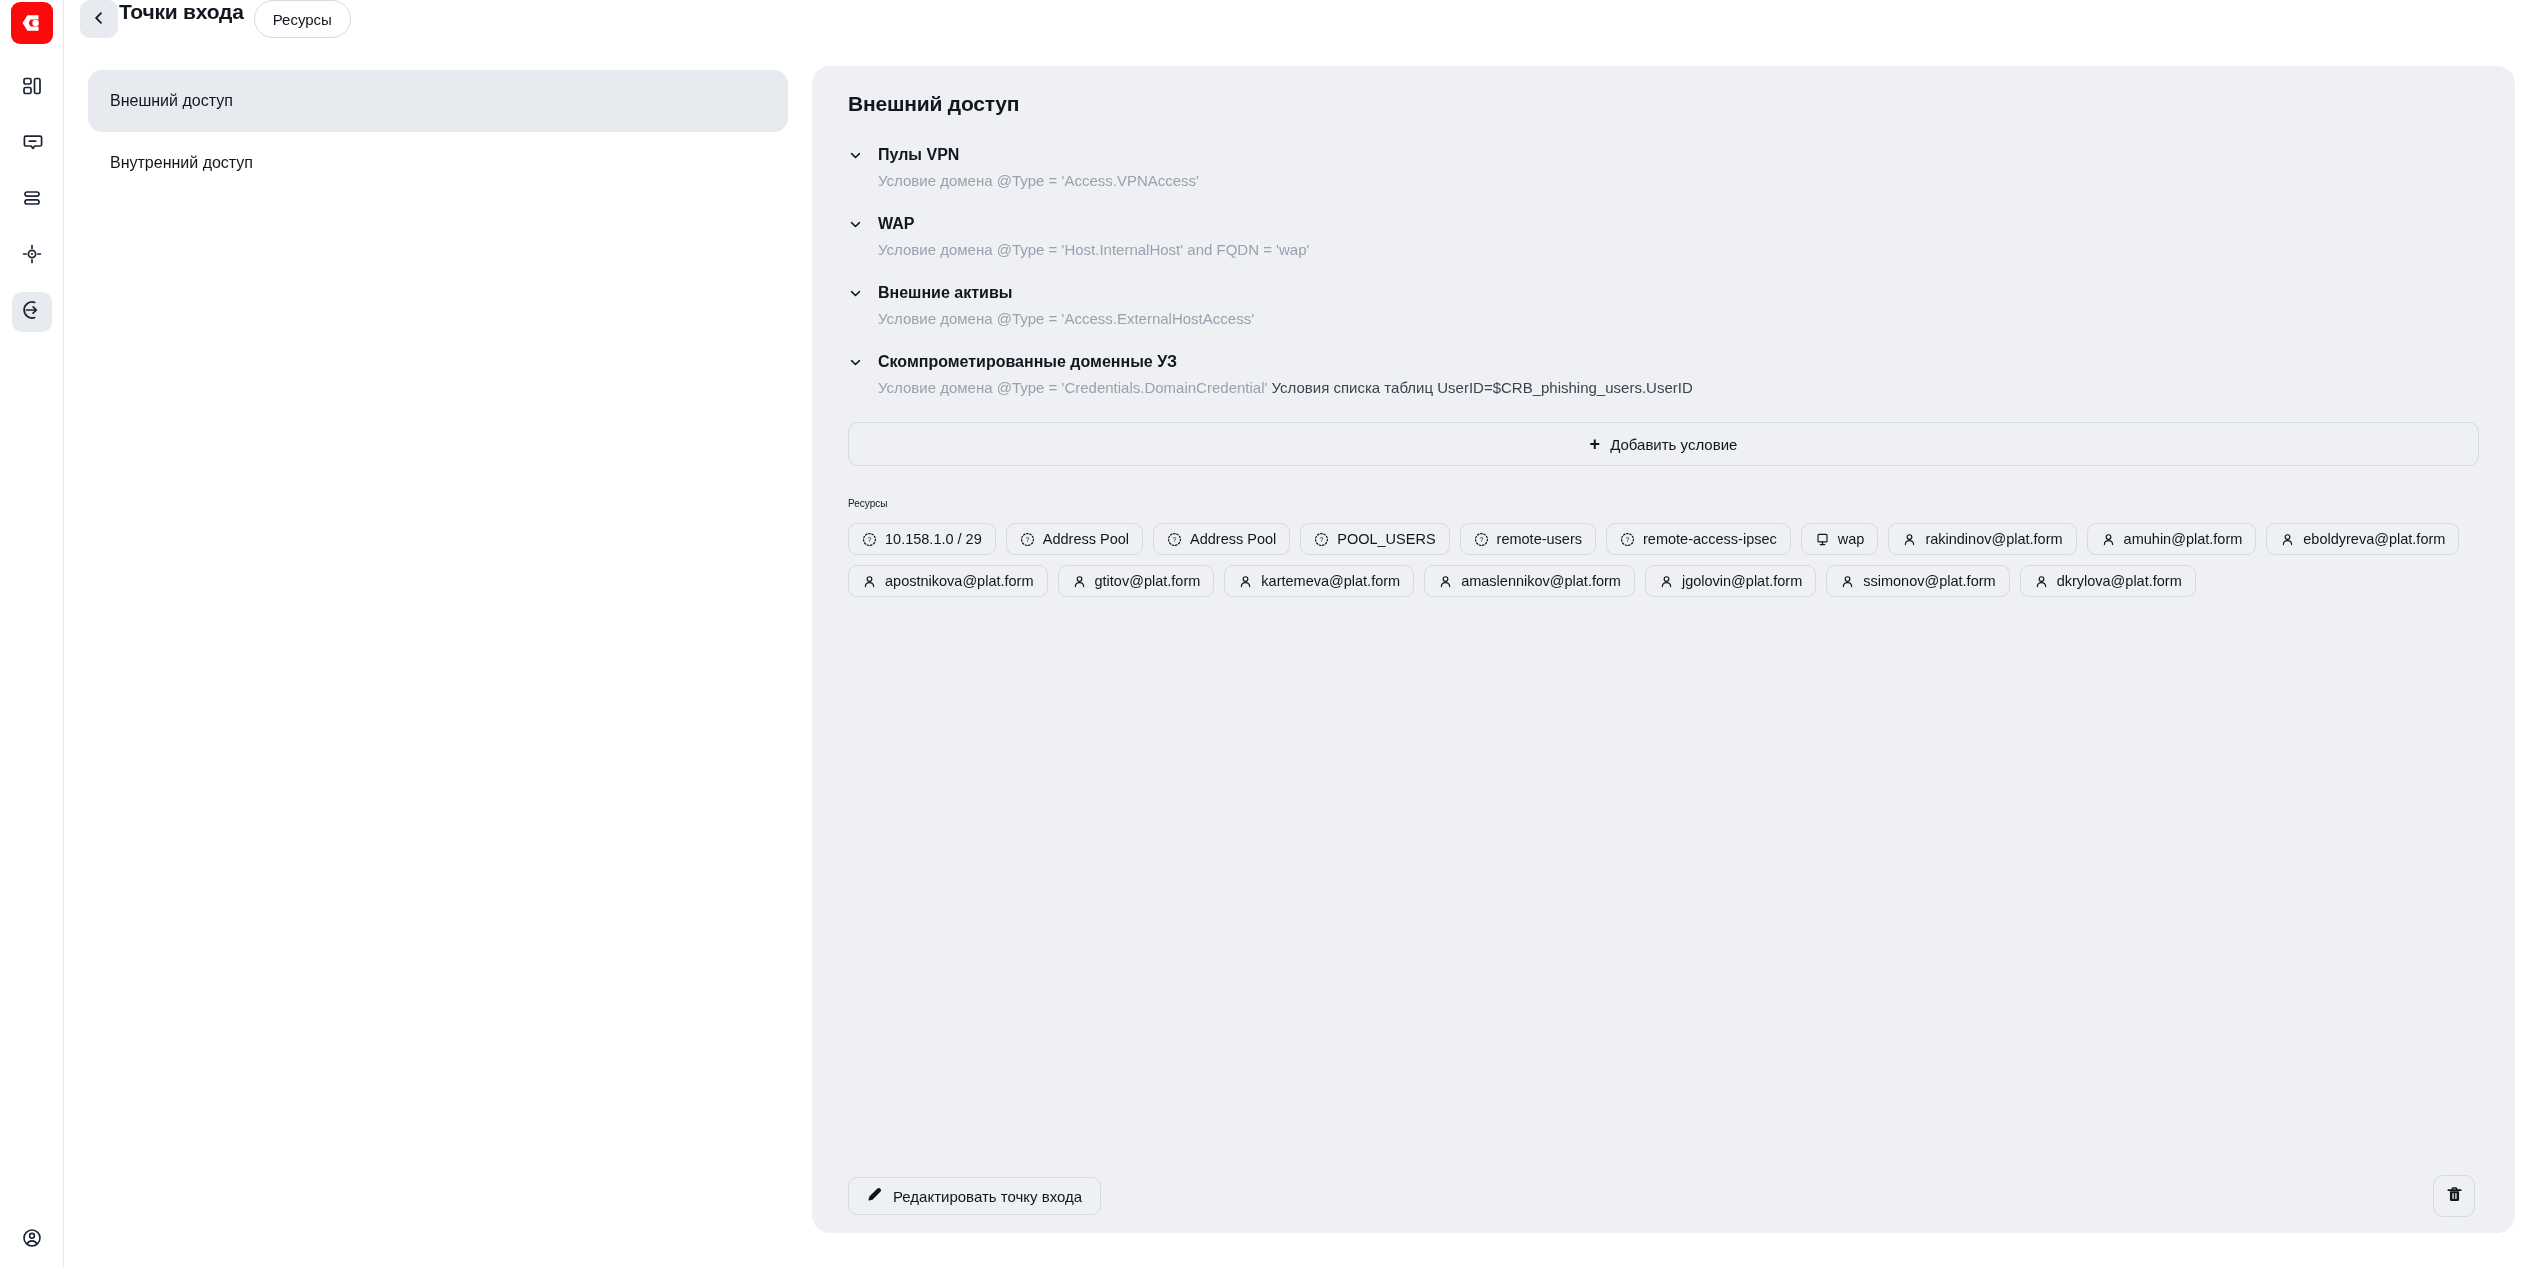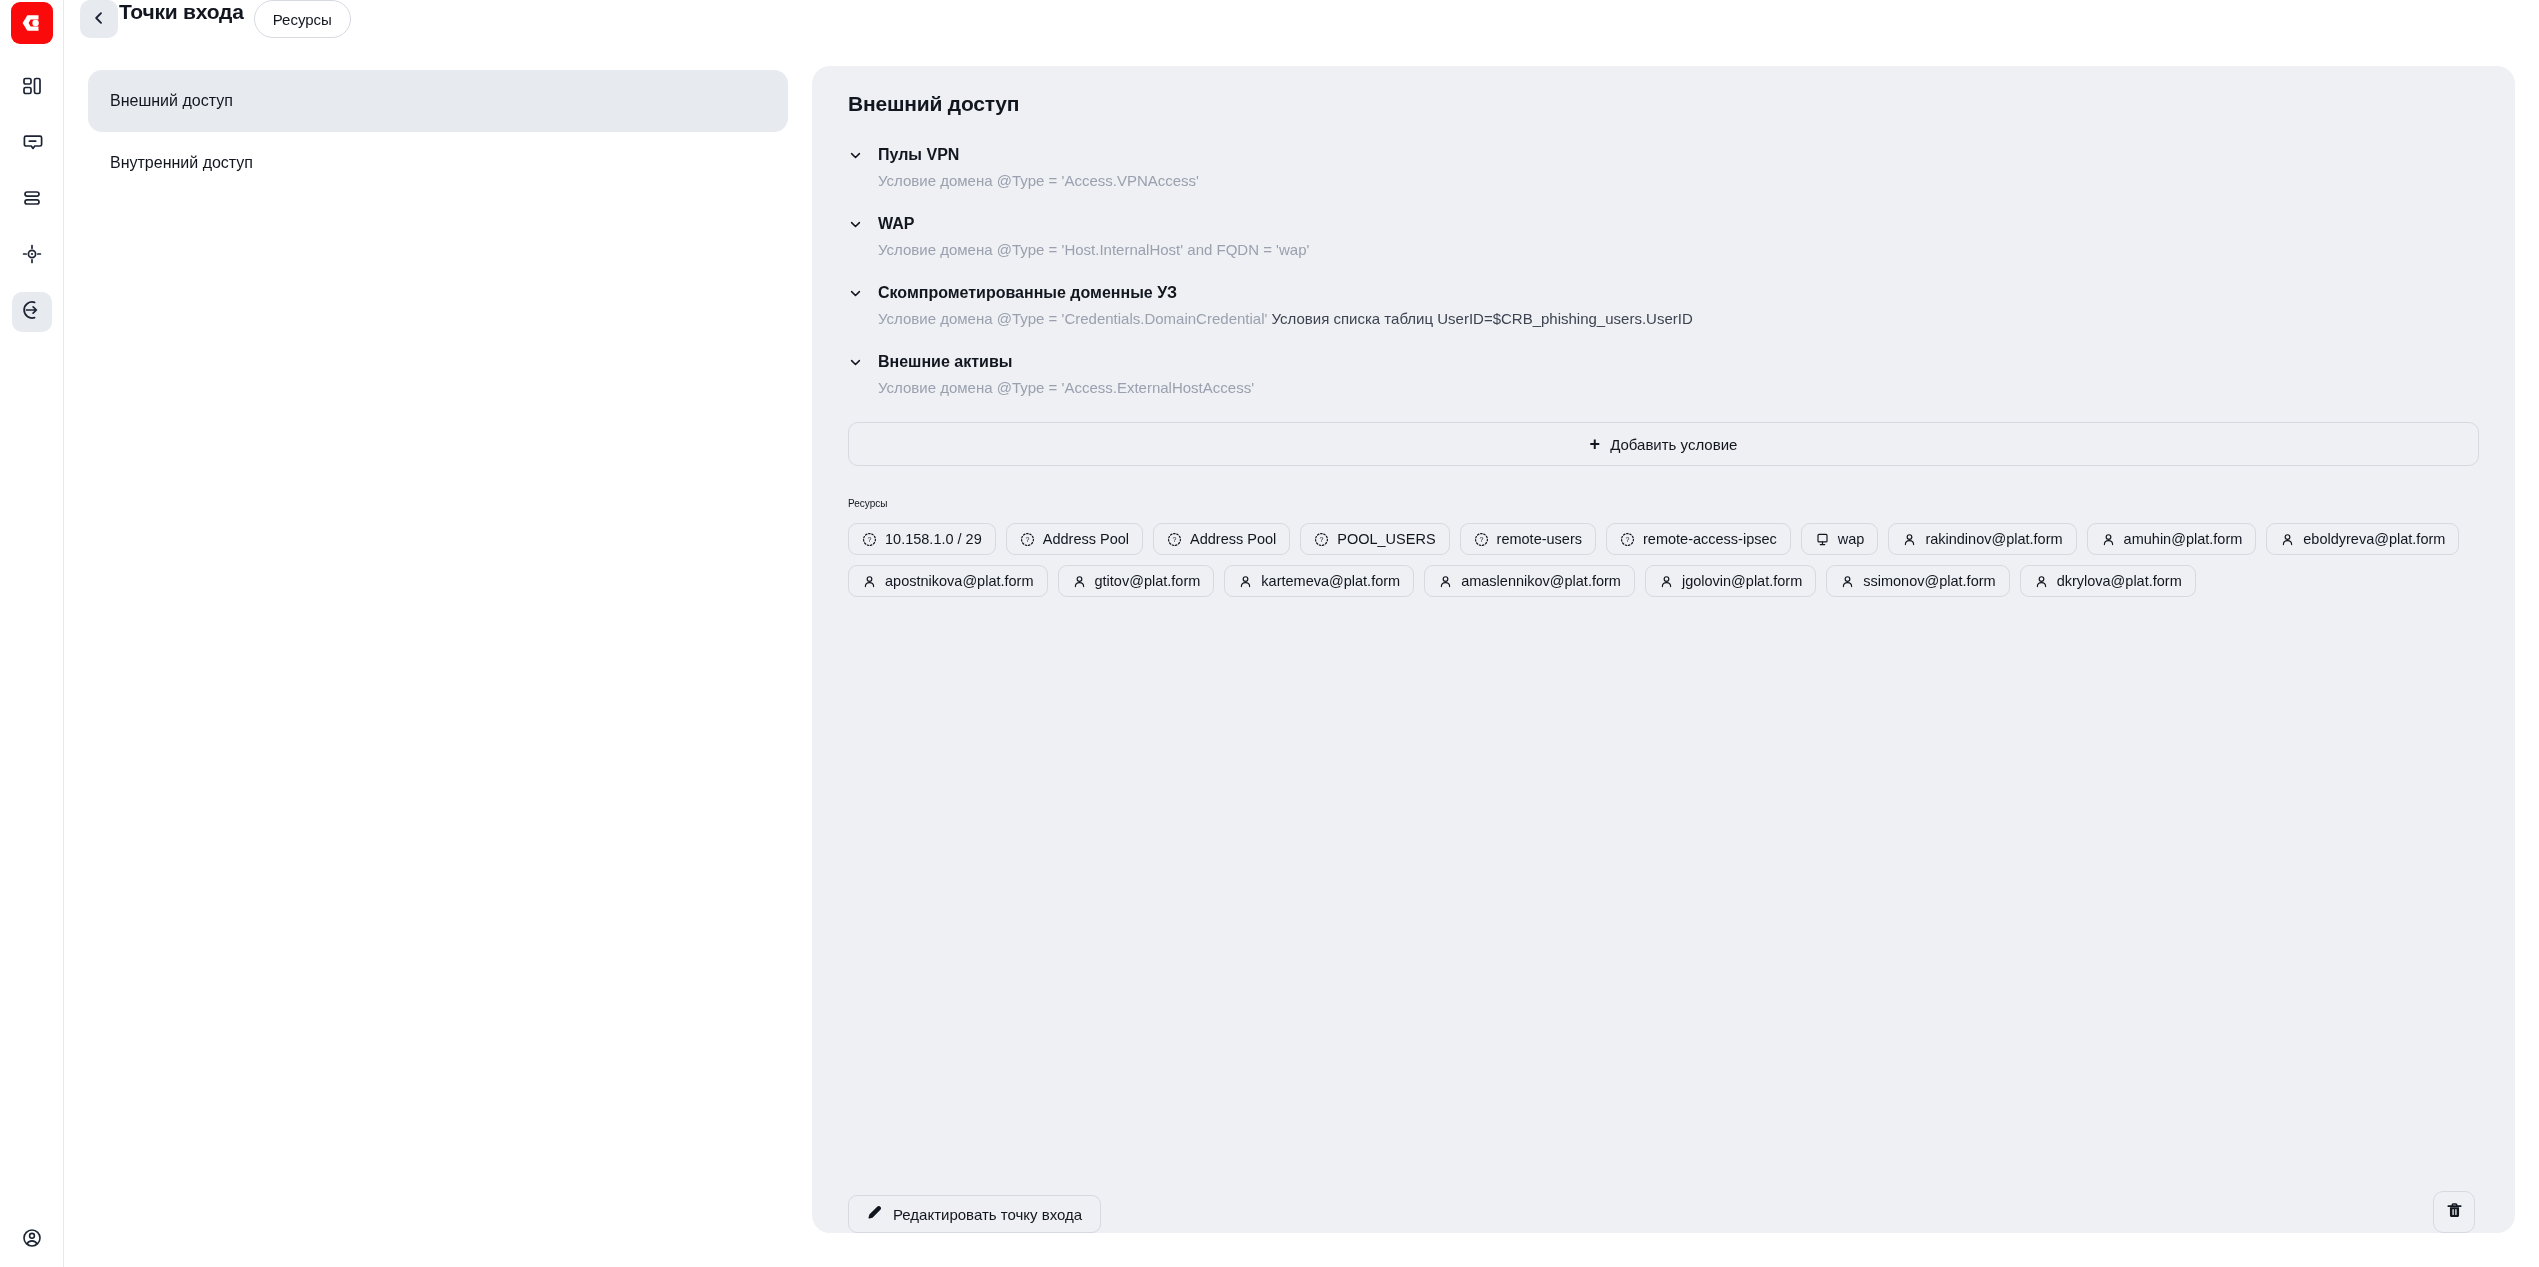--- a/index.html
+++ b/index.html
@@ -176,21 +176,21 @@
     font-family: "Liberation Sans", sans-serif;
   }
   .chip svg { flex: 0 0 auto; display: block; }
 
   
   .footer {
     position: absolute;
     left: 0; right: 4px; bottom: 0;
     height: 74px;
     display: flex;
-    align-items: flex-end;
+    align-items: center;
     justify-content: space-between;
     padding: 0 36px;
   }
   .edit-btn {
     height: 38px;
     padding: 0 18px;
     border: 1px solid #d6d9e0;
     border-radius: 9px;
     background: transparent;
     display: inline-flex;
@@ -335,39 +335,39 @@
           </div>
         </div>
 
         <div class="cond-group">
           <div class="cond-head">
             <span class="chev">
               <svg width="13" height="13" viewBox="0 0 13 13" fill="none" stroke="#12161f" stroke-width="1.5" stroke-linecap="round" stroke-linejoin="round">
                   <path d="M2.6 4.6 6.5 8.5l3.9-3.9"></path>
                 </svg>
             </span>
-            <span class="cond-name">Скомпрометированные доменные УЗ</span>
+            <span class="cond-name">Внешние активы</span>
           </div>
           <div class="cond-desc">
-            <span>Условие домена @Type = 'Credentials.DomainCredential'</span>
-            <span class="strong">Условия списка таблиц UserID=$CRB_phishing_users.UserID</span>
+            <span>Условие домена @Type = 'Access.ExternalHostAccess'</span>
           </div>
         </div>
 
         <div class="cond-group">
           <div class="cond-head">
             <span class="chev">
               <svg width="13" height="13" viewBox="0 0 13 13" fill="none" stroke="#12161f" stroke-width="1.5" stroke-linecap="round" stroke-linejoin="round">
                   <path d="M2.6 4.6 6.5 8.5l3.9-3.9"></path>
                 </svg>
             </span>
-            <span class="cond-name">Внешние активы</span>
+            <span class="cond-name">Скомпрометированные доменные УЗ</span>
           </div>
           <div class="cond-desc">
-            <span>Условие домена @Type = 'Access.ExternalHostAccess'</span>
+            <span>Условие домена @Type = 'Credentials.DomainCredential'</span>
+            <span class="strong">Условия списка таблиц UserID=$CRB_phishing_users.UserID</span>
           </div>
         </div>
 
         <button class="add-cond">
           <span class="plus">+</span>
           <span>Добавить условие</span>
         </button>
 
         <div class="res-label">Ресурсы</div>
 

